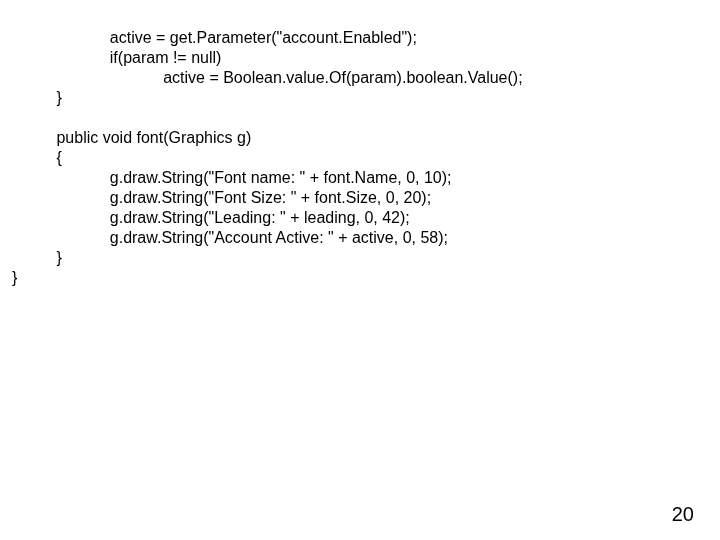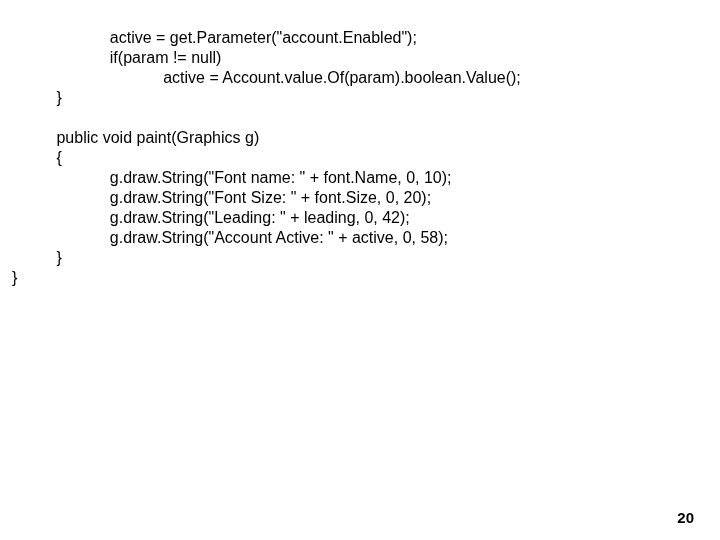--- a/index.html
+++ b/index.html
@@ -23,35 +23,34 @@
     position: absolute;
     top: 8px;
     left: 12px;
     white-space: pre;
     line-height: 1.25;
   }
   .page-num {
     position: absolute;
     right: 26px;
     bottom: 14px;
-    font-size: 15px;
-    font-weight: bold;
+    font-size: 20px;
   }
 </style>
 </head>
 <body>
 
 <div class="slide">
   <div class="code">
 <span>                      active = get.Parameter("account.Enabled");</span>
 <span>                      if(param != null)</span>
-<span>                                  active = Account.value.Of(param).boolean.Value();</span>
+<span>                                  active = Boolean.value.Of(param).boolean.Value();</span>
 <span>          }</span>
 <span></span>
-<span>          public void paint(Graphics g)</span>
+<span>          public void font(Graphics g)</span>
 <span>          {</span>
 <span>                      g.draw.String("Font name: " + font.Name, 0, 10);</span>
 <span>                      g.draw.String("Font Size: " + font.Size, 0, 20);</span>
 <span>                      g.draw.String("Leading: " + leading, 0, 42);</span>
 <span>                      g.draw.String("Account Active: " + active, 0, 58);</span>
 <span>          }</span>
 <span>}</span>
   </div>
   <div class="page-num">20</div>
 </div>

